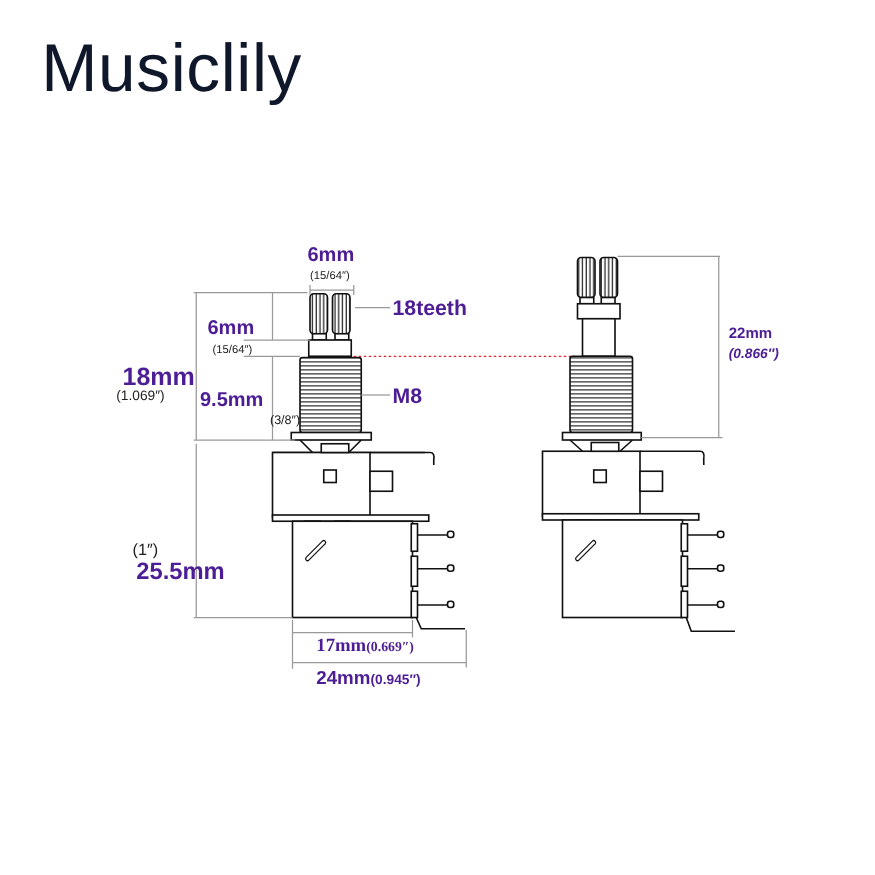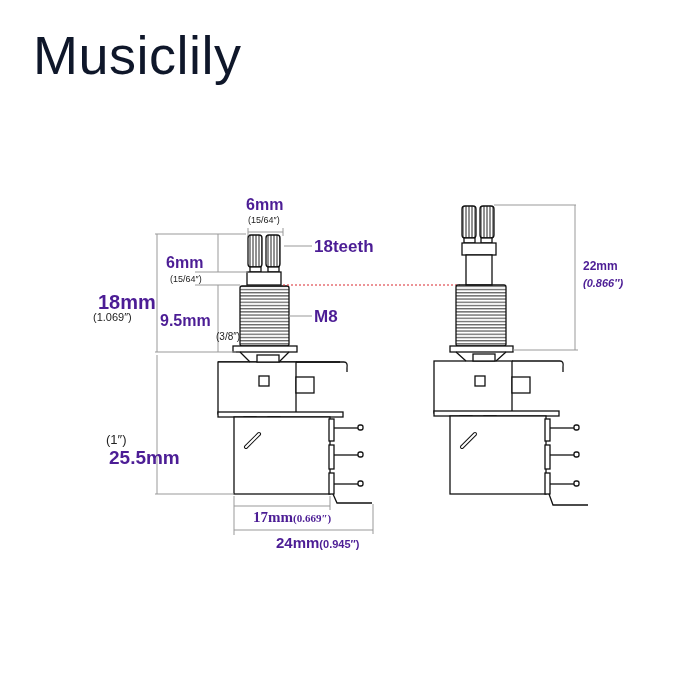--- a/index.html
+++ b/index.html
@@ -153,18 +153,18 @@
 
 <div class="lbl" style="left:314px;top:307px;font-size:17px;">M8</div>
 
 <div class="lbl" style="left:109px;top:414px;font-size:19px;margin-top:33px;">25.5mm</div>
 <div class="sub" style="left:106px;top:432px;font-size:13px;">(1″)</div>
 
 <div class="lbl" style="left:253px;top:509px;font-size:15px;font-family:Liberation Serif, serif;">
   <span>17mm</span><span style="font-size:11px;">(0.669″)</span>
 </div>
 
-<div class="lbl" style="left:253px;top:534px;font-size:15px;margin-left:23px;">
+<div class="lbl" style="left:253px;top:534px;font-size:15px;">
   <span>24mm</span><span style="font-size:11px;">(0.945″)</span>
 </div>
 
 <div class="lbl" style="left:583px;top:259px;font-size:12px;">22mm</div>
 <div class="lbl" style="left:583px;top:277px;font-size:11px;font-style:italic;">(0.866″)</div>
 
 </body></html>

